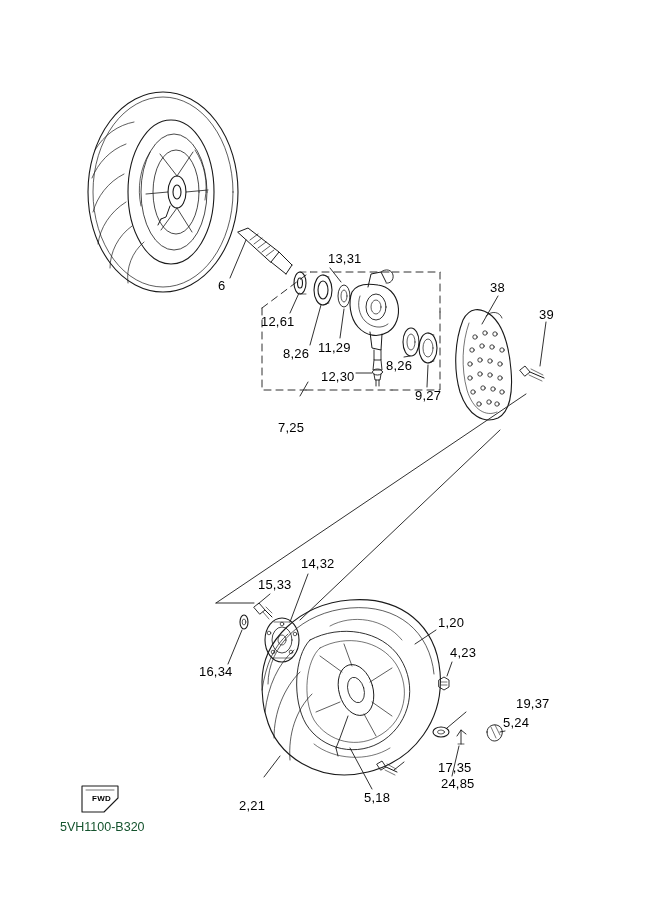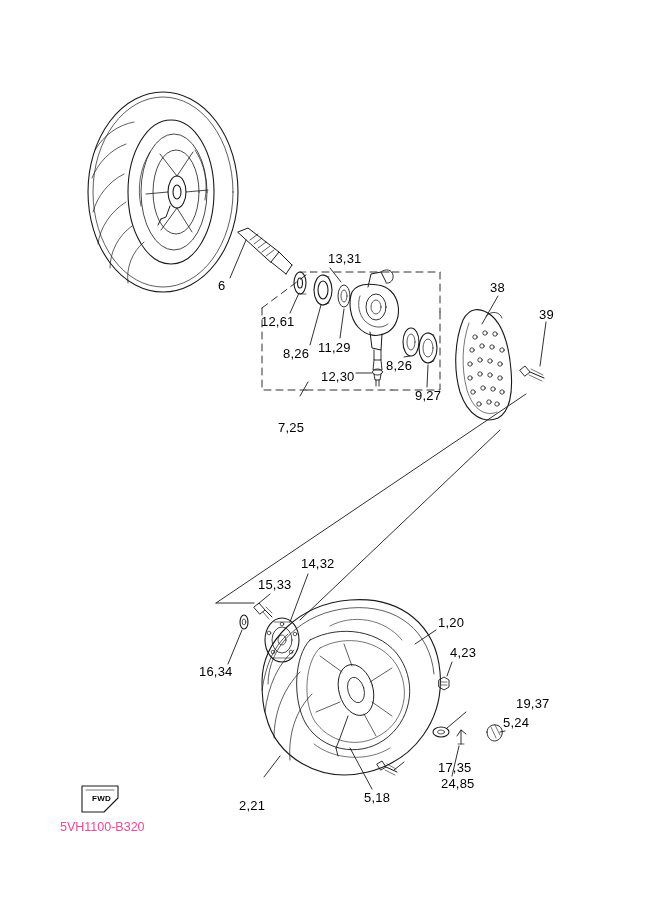--- a/index.html
+++ b/index.html
@@ -33,21 +33,21 @@
     font-size: 13px;
     letter-spacing: 0.2px;
     color: #000;
     white-space: nowrap;
     line-height: 1;
   }
   .partcode {
     position: absolute;
     font-family: "Liberation Sans", sans-serif;
     font-size: 12.5px;
-    color: #ec4899;
+    color: #14532d;
     white-space: nowrap;
   }
   .fwd-label {
     position: absolute;
     font-family: "Liberation Sans", sans-serif;
     font-size: 8px;
     font-weight: bold;
     color: #000;
     letter-spacing: 0.3px;
   }

